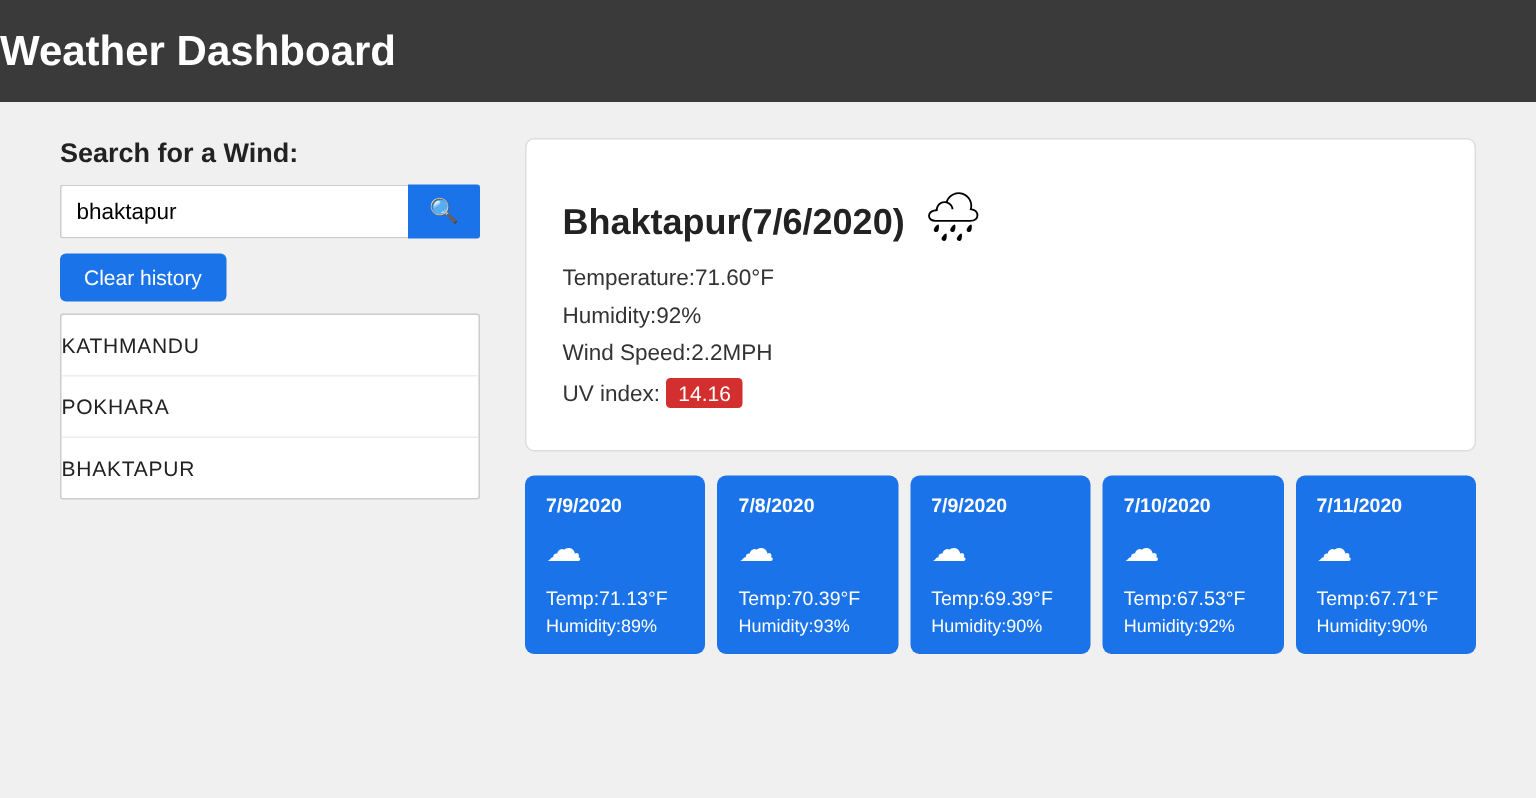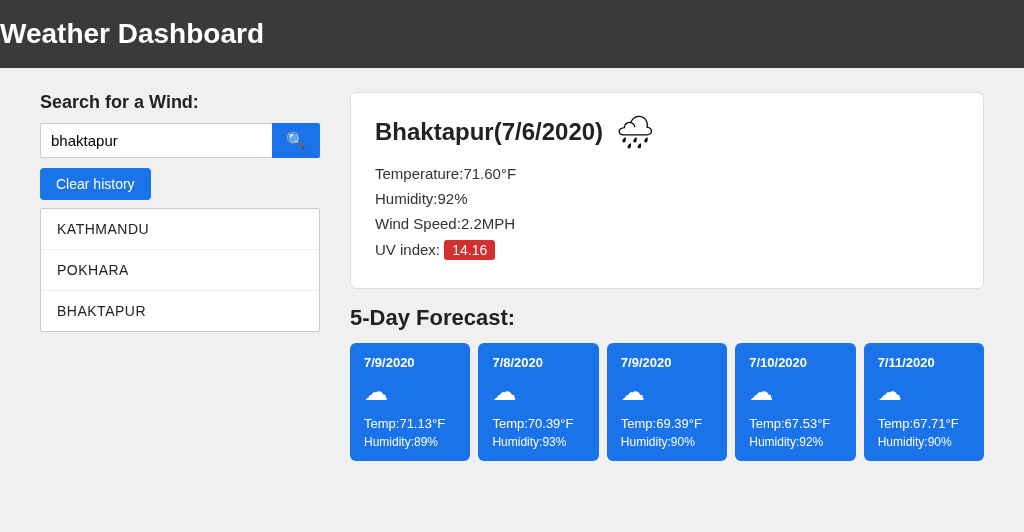--- a/index.html
+++ b/index.html
@@ -71,21 +71,21 @@
       margin-bottom: 8px;
     }
 
     .history-list {
       border: 1px solid #ccc;
       background: #fff;
       border-radius: 2px;
     }
 
     .history-item {
-      padding: 12px 16px;
+      padding: 12px 0;
       border-bottom: 1px solid #eee;
       font-size: 14px;
       color: #222;
       cursor: pointer;
       letter-spacing: 0.5px;
     }
 
     .history-item:last-child {
       border-bottom: none;
     }
@@ -98,23 +98,24 @@
     .current-weather-card {
       background: #fff;
       border: 1px solid #ddd;
       border-radius: 6px;
       padding: 20px 24px;
       margin-bottom: 16px;
     }
 
     .current-weather-header {
       display: flex;
-      align-items: center;
+      align-items: flex-end;
       gap: 12px;
       margin-bottom: 14px;
+      margin-top: 12px;
     }
 
     .city-title {
       font-size: 24px;
       font-weight: bold;
       color: #222;
     }
 
     .weather-details p {
       font-size: 15px;
@@ -224,21 +225,20 @@
           <span>Wind Speed:</span><span>2.2MPH</span>
         </p>
         <p>
           <span>UV index:</span>
           <span class="uv-badge">14.16</span>
         </p>
       </div>
     </div>
 
     <div class="forecast-section">
-      <h2>5-Day Forecast:</h2>
       <div class="forecast-cards">
         <div class="forecast-card">
           <div class="forecast-date">7/9/2020</div>
           <div class="forecast-icon">☁</div>
           <div class="forecast-temp">Temp:71.13°F</div>
           <div class="forecast-humidity">Humidity:89%</div>
         </div>
         <div class="forecast-card">
           <div class="forecast-date">7/8/2020</div>
           <div class="forecast-icon">☁</div>

